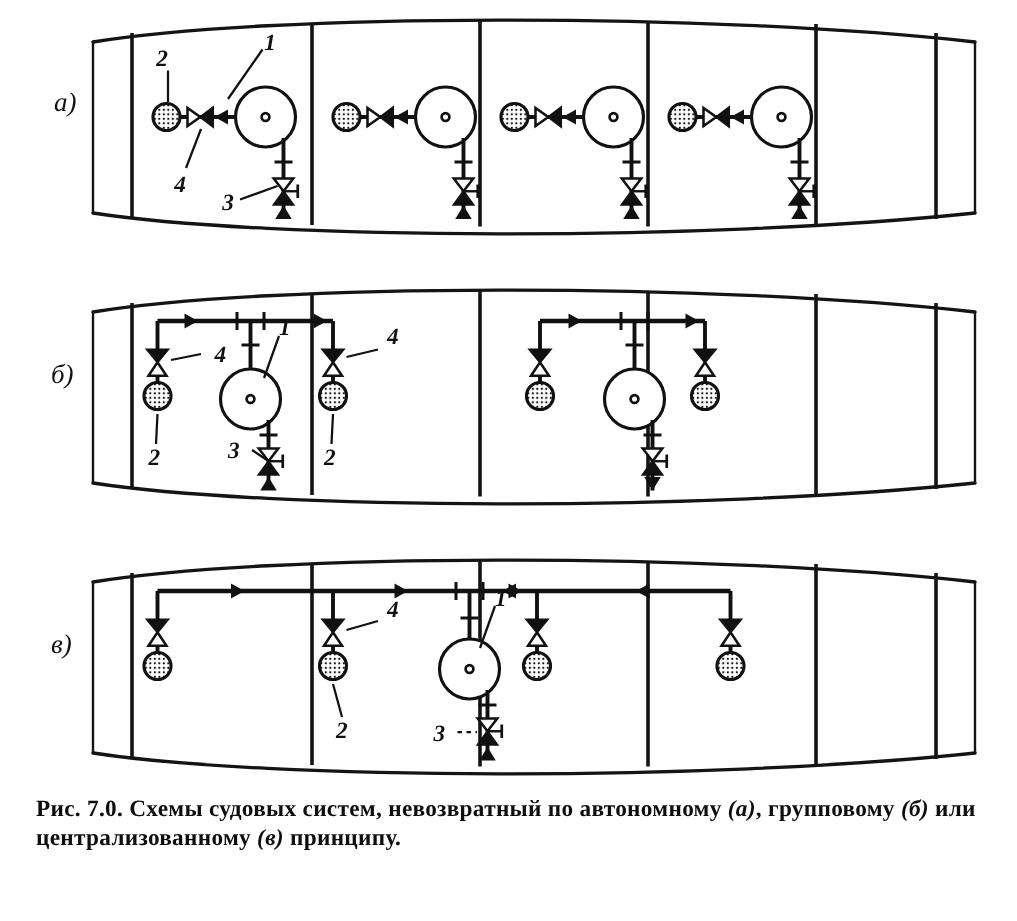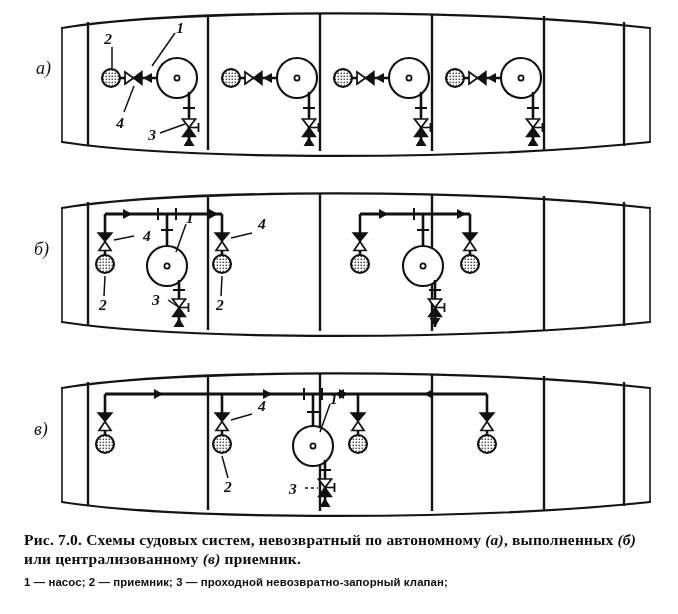--- a/index.html
+++ b/index.html
@@ -316,22 +316,21 @@
     <text x="34" y="435" font-size="18" font-style="italic" fill="#111">в)</text>
   </g>
 
 </svg>
 
 <div class="caption-block">
   <div class="cap-main">
     <span>Рис. 7.0.</span>
     <span>Схемы судовых систем, невозвратный по автономному</span>
     <i>(а)</i><span>,</span>
-    <span>выполненных</span>
+    <span>групповому</span>
     <i>(б)</i>
     <span>или централизованному</span>
     <i>(в)</i>
-    <span>приемник.</span>
+    <span>принципу.</span>
   </div>
   <div class="cap-key">
-    <div class="key-line">1 — насос;   2 — приемник;   3 — проходной   невозвратно-запорный   клапан;</div>
   </div>
 </div>
 
 </body></html>

